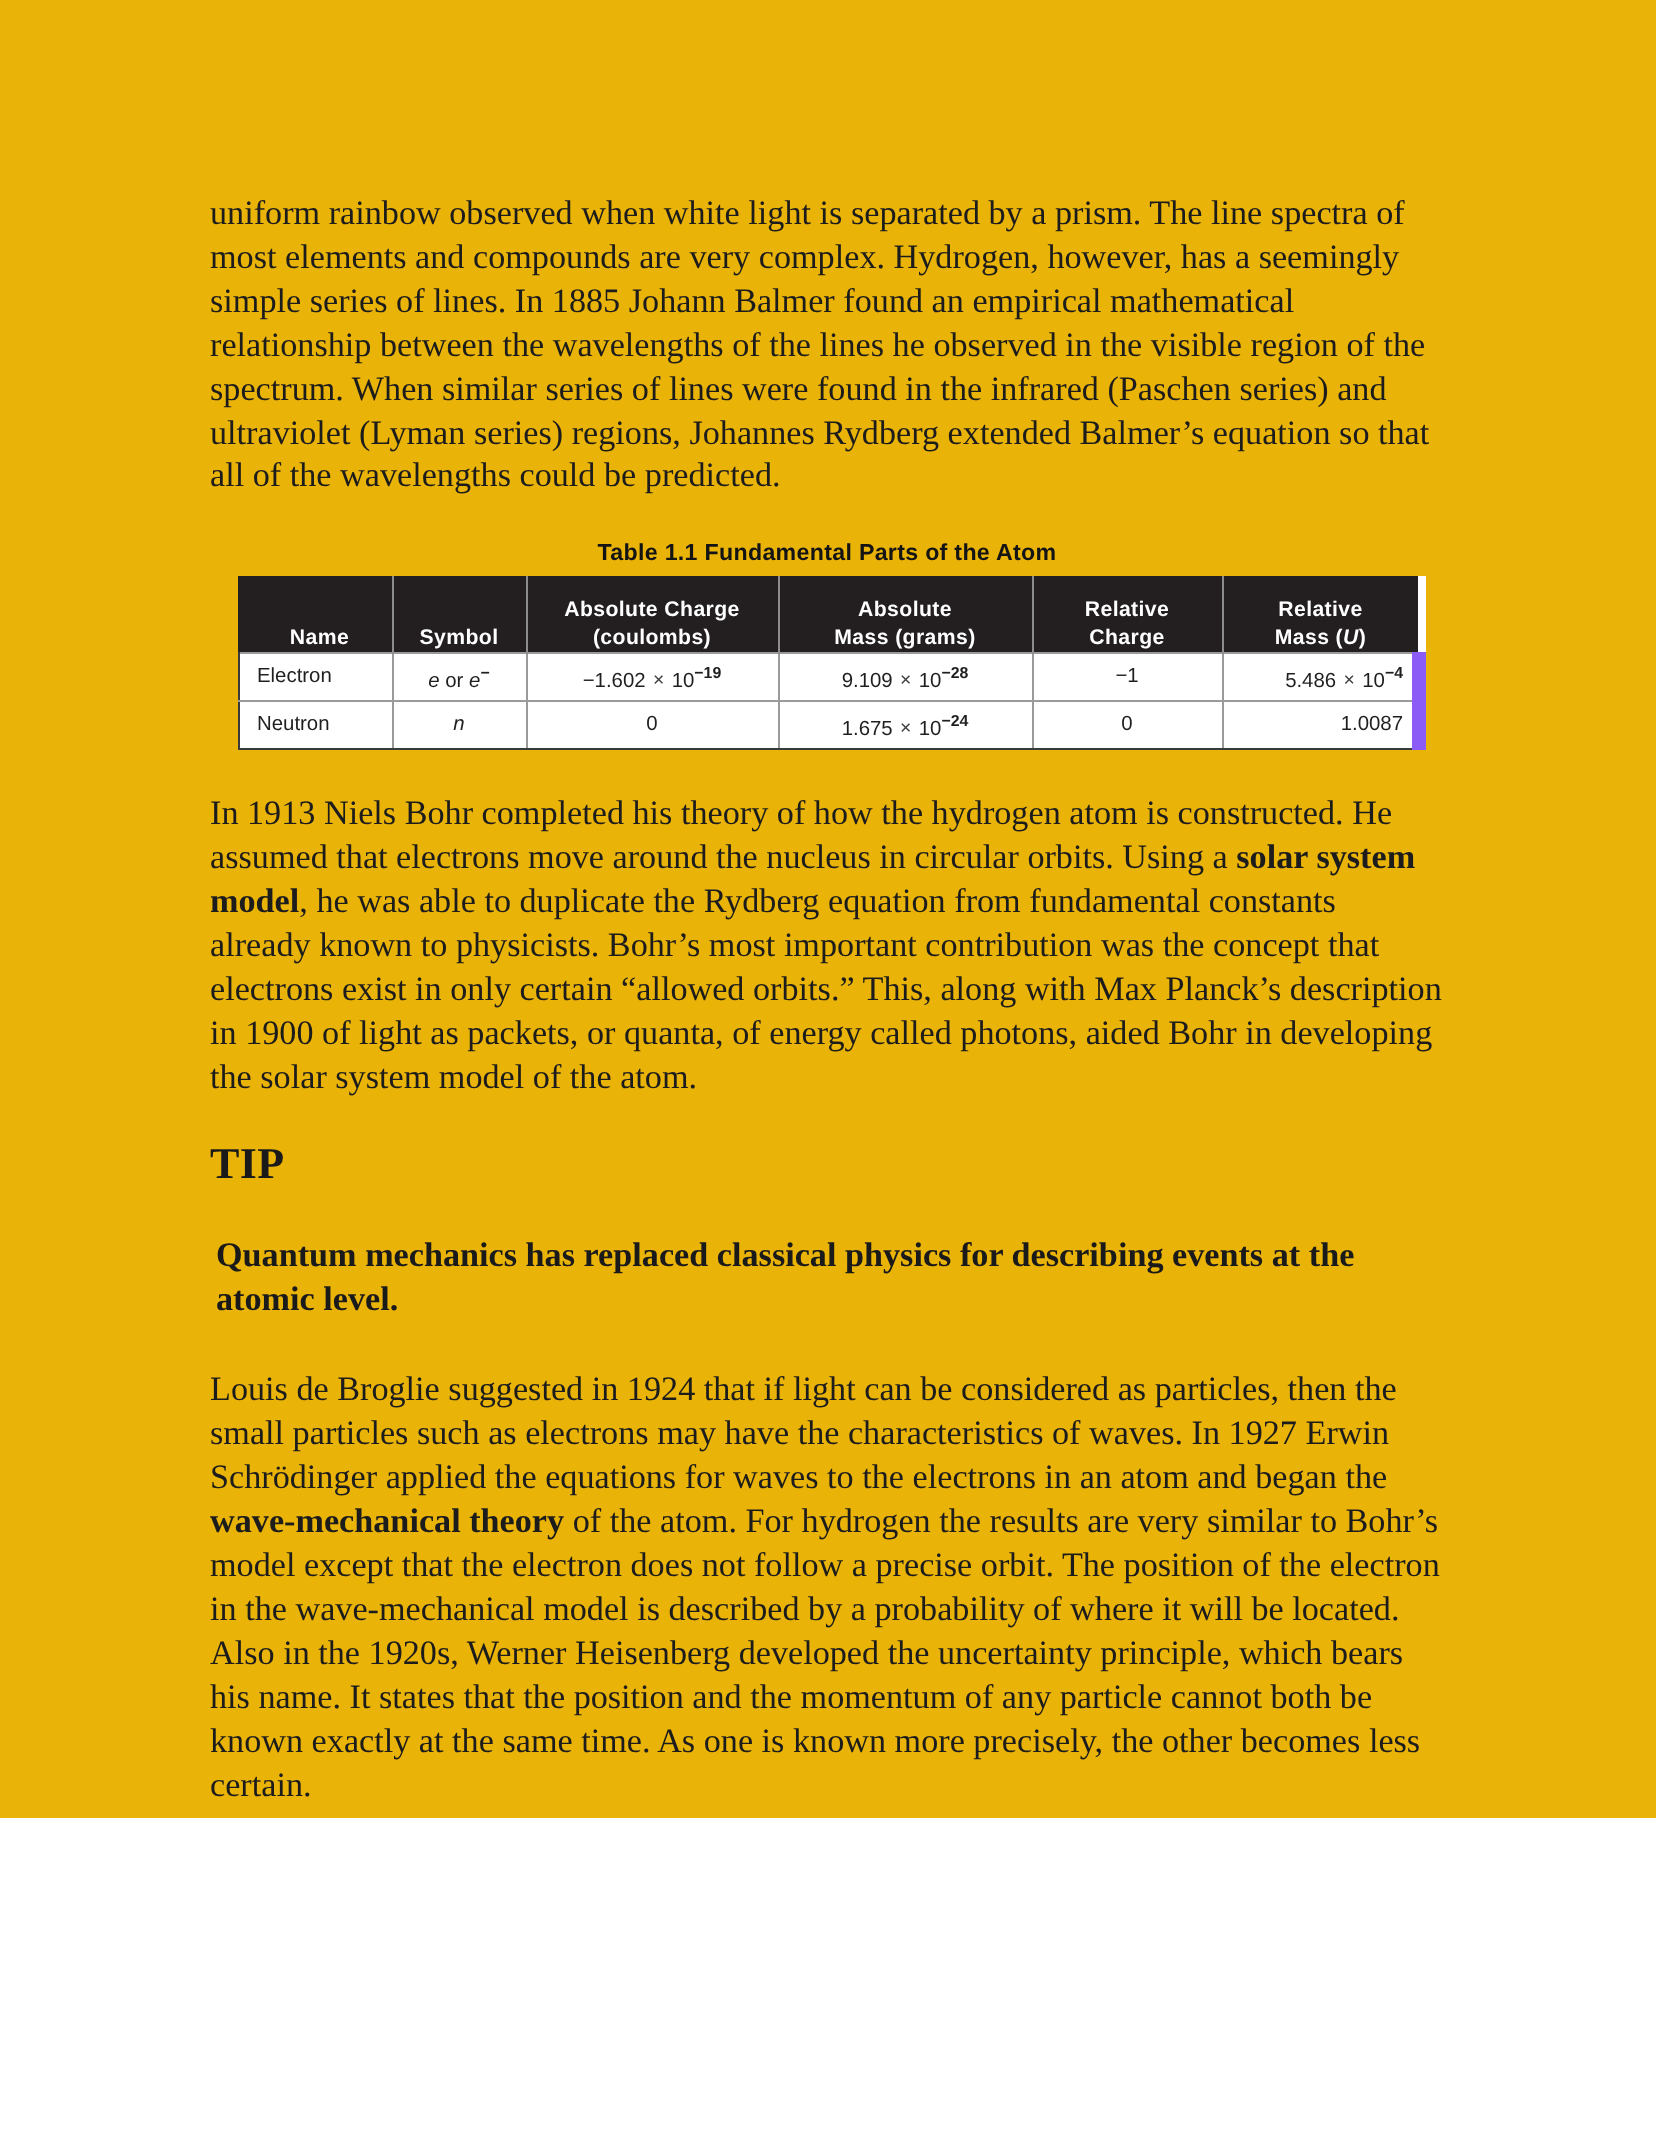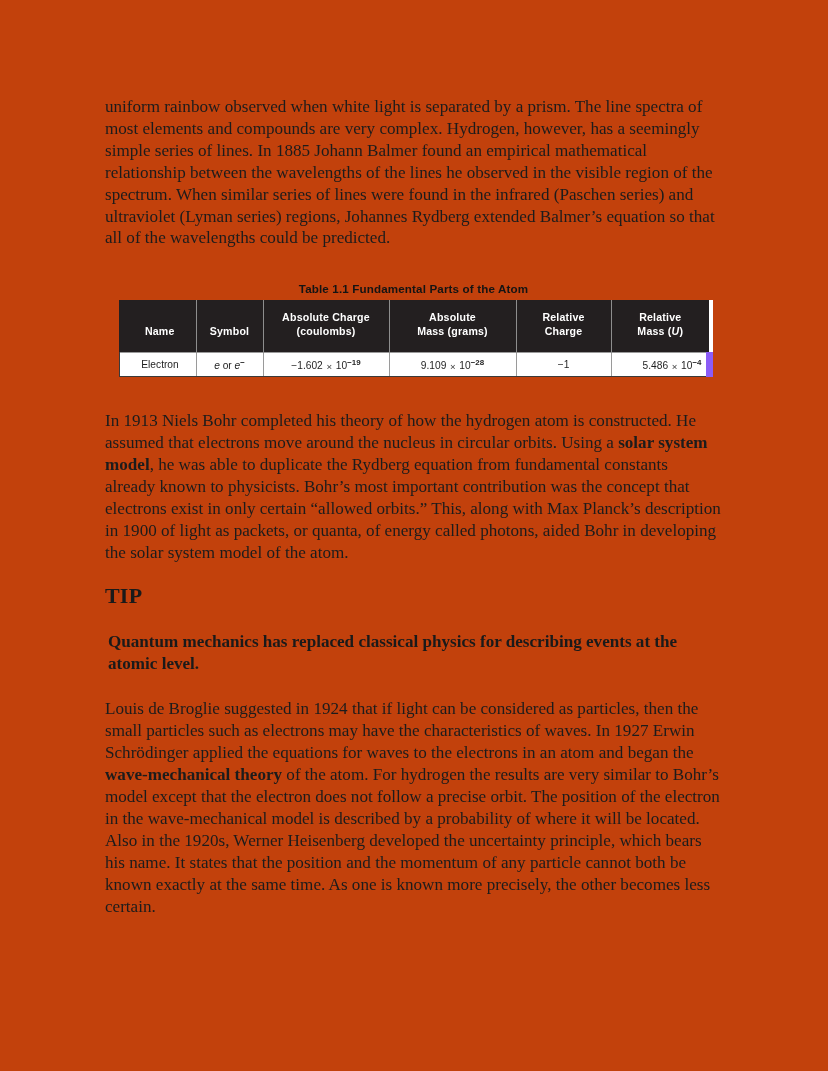--- a/index.html
+++ b/index.html
@@ -14,22 +14,22 @@
     position: relative;
     overflow: hidden;
     font-family: "Liberation Serif", "DejaVu Serif", serif;
     color: #1a1a1a;
   }
 
   .page {
     position: absolute;
     left: 0; top: 0;
     width: 828px;
-    height: 1071px;
-    background: #c2410c;
+    height: 909px;
+    background: #eab308;
   }
 
   .content {
     position: absolute;
     left: 105px;
     top: 96px;
     width: 617px;
   }
 
   p.body-text {
@@ -55,21 +55,21 @@
 
   .tip-statement {
     margin: 3px;
     font-size: 17.1px;
     line-height: 21.9px;
     font-weight: bold;
   }
 
   
   .table-block {
-    margin: 12px auto;
+    margin: 0 auto;
     width: 590px;
   }
   .table-caption {
     text-align: center;
     font-family: "Liberation Sans", "DejaVu Sans", sans-serif;
     font-weight: bold;
     font-size: 11.6px;
     letter-spacing: 0.15px;
     color: #141414;
     padding-bottom: 5px;
@@ -89,40 +89,40 @@
   table.atom-table col.c-relmas { width: 98px; }
 
   table.atom-table thead th {
     background: #231f20;
     color: #ffffff;
     font-weight: bold;
     font-size: 10.6px;
     line-height: 13.5px;
     height: 38px;
     vertical-align: bottom;
-    padding: 0 4px 14px 4px;
+    padding: 0 4px 0 4px;
     text-align: center;
     border-right: 1px solid #8d8d8d;
     letter-spacing: 0.2px;
   }
   table.atom-table thead th:last-child { border-right: none; }
   table.atom-table thead th.th-name { text-align: center; padding-left: 9px; }
 
   table.atom-table tbody td {
     height: 23px;
     font-size: 10.2px;
     color: #1f1f1f;
     text-align: center;
     vertical-align: middle;
     border: 1px solid #9a9a9a;
     padding: 0 4px;
     background: #ffffff;
   }
   table.atom-table tbody td.td-name {
-    text-align: center;
+    text-align: left;
     padding-left: 9px;
     border-left: 1px solid #3a3a3a;
   }
   table.atom-table tbody tr td:last-child {
     border-right: 7px solid #8b5cf6;
     text-align: right;
   }
   table.atom-table tbody tr:last-child td {
     border-bottom: 1px solid #3a3a3a;
   }
@@ -179,20 +179,28 @@
         </thead>
         <tbody id="table-body">
             <tr>
               <td class="td-name">Electron</td>
               <td><i>e</i> or <i>e</i><span class="sup">−</span></td>
               <td><span>−1.602</span><span class="times"> × </span><span>10</span><span class="sup">−19</span></td>
               <td><span>9.109</span><span class="times"> × </span><span>10</span><span class="sup">−28</span></td>
               <td>−1</td>
               <td><span>5.486</span><span class="times"> × </span><span>10</span><span class="sup">−4</span></td>
             </tr>
+            <tr>
+              <td class="td-name">Neutron</td>
+              <td><i>n</i></td>
+              <td><span>0</span></td>
+              <td><span>1.675</span><span class="times"> × </span><span>10</span><span class="sup">−24</span></td>
+              <td>0</td>
+              <td><span>1.0087</span></td>
+            </tr>
           </tbody>
       </table>
     </div>
 
     <div class="para-gap"></div>
 
     <p class="body-text"><span>In 1913 Niels Bohr completed his theory of how the hydrogen atom is constructed. He assumed that electrons move around the nucleus in circular orbits. Using a </span><b>solar system model</b><span>, he was able to duplicate the Rydberg equation from fundamental constants already known to physicists. Bohr’s most important contribution was the concept that electrons exist in only certain “allowed orbits.” This, along with Max Planck’s description in 1900 of light as packets, or quanta, of energy called photons, aided Bohr in developing the solar system model of the atom.</span></p>
 
     <div class="para-gap"></div>
 

